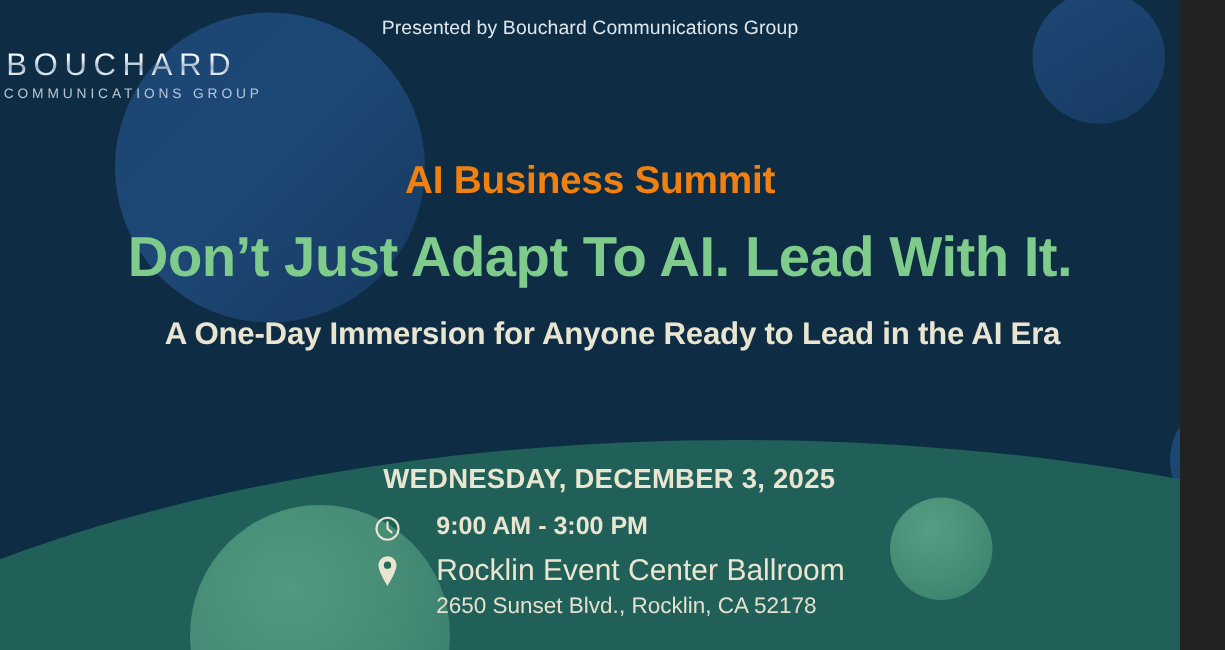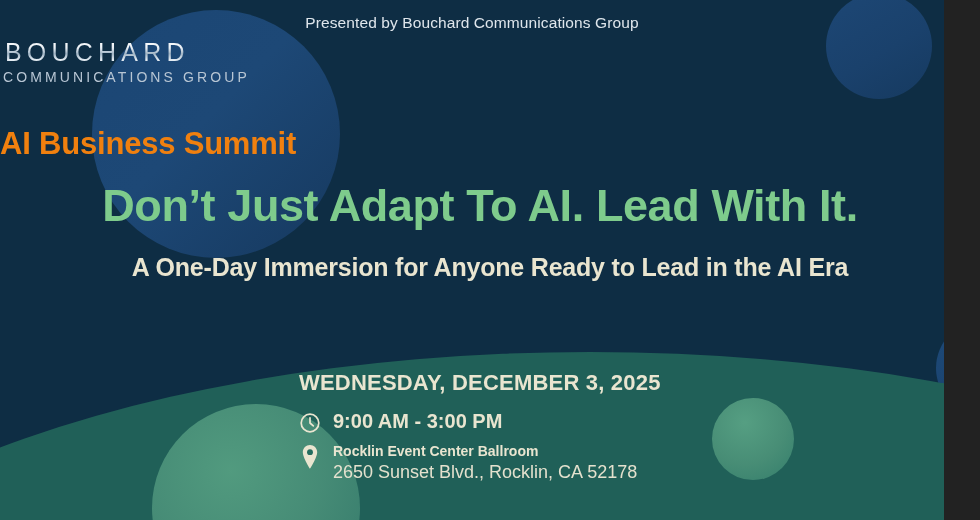--- a/index.html
+++ b/index.html
@@ -115,32 +115,33 @@
     line-height: 1;
     background: linear-gradient(180deg, #ffffff 0%, #e8eef4 32%, #9fb3c4 55%, #dfe8f0 78%, #f6fafc 100%);
     -webkit-background-clip: text;
     background-clip: text;
     color: transparent;
     padding-left: 5px;
   }
   .logo-sub {
     display: block;
     margin-top: 4px;
-    font-size: 14px;
+    font-size: 11px;
     font-weight: 400;
     letter-spacing: 3.1px;
     color: #b8c6d4;
     padding-left: 3px;
   }
 
   .eyebrow {
     position: absolute;
     top: 126px;
     left: 0;
     right: 0;
+    text-align: center;
     color: #f0800f;
     font-size: 31px;
     font-weight: 700;
     letter-spacing: -.2px;
   }
 
   .headline {
     position: absolute;
     top: 180px;
     left: 16px;
@@ -187,29 +188,29 @@
     align-items: flex-start;
     margin-bottom: 9px;
   }
   .detail-icon {
     width: 26px;
     flex: 0 0 26px;
     display: flex;
     justify-content: flex-start;
     padding-top: 1px;
   }
-  .detail-text { padding-left: 8px; }
+  .detail-text { padding-left: 8px; margin-left: 16px; }
   .detail-time {
     font-size: 20px;
     font-weight: 700;
     line-height: 1.05;
   }
   .venue-name {
-    font-size: 14px;
-    font-weight: 700;
+    font-size: 24px;
+    font-weight: 400;
     line-height: 1.15;
   }
   .venue-addr {
     font-size: 18px;
     font-weight: 400;
     line-height: 1.3;
     margin-top: 2px;
     color: #e4e1ce;
   }
 </style>

